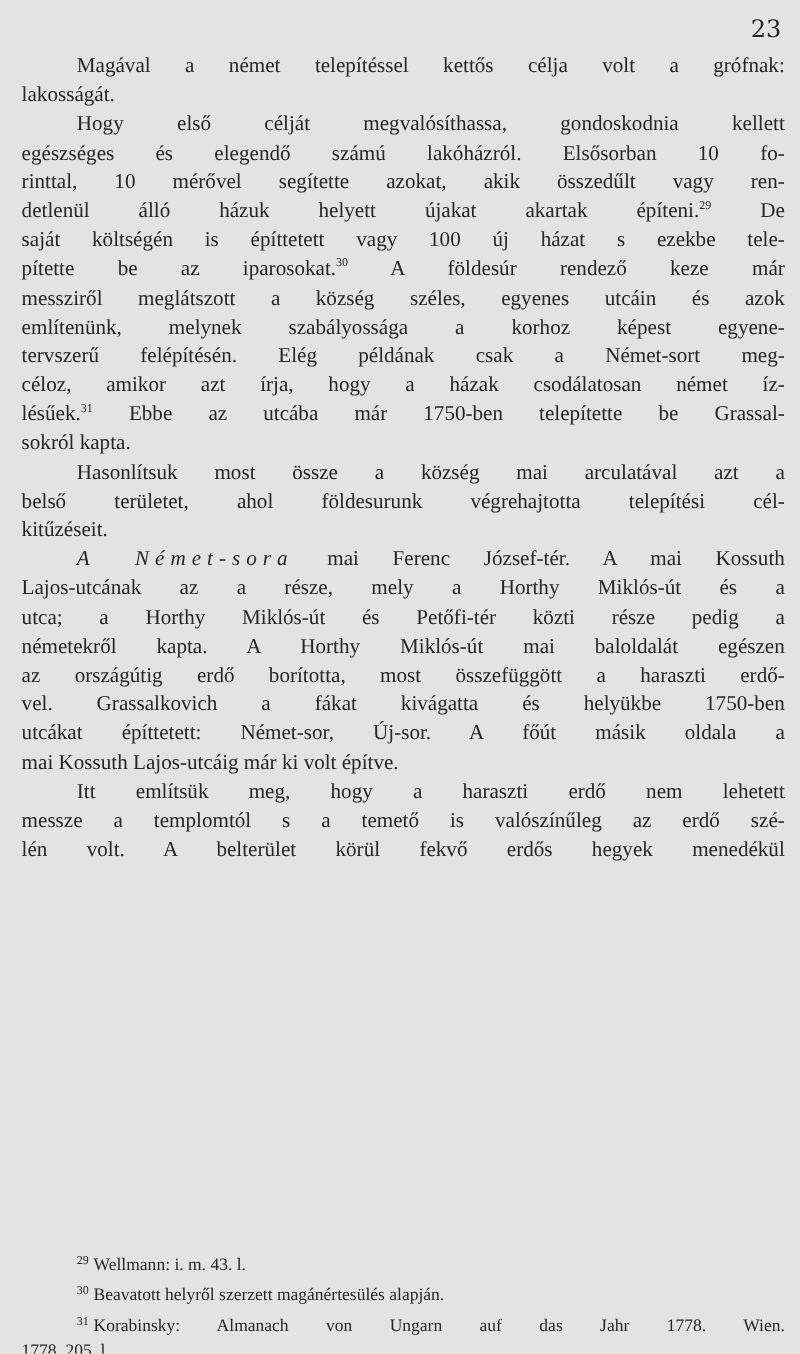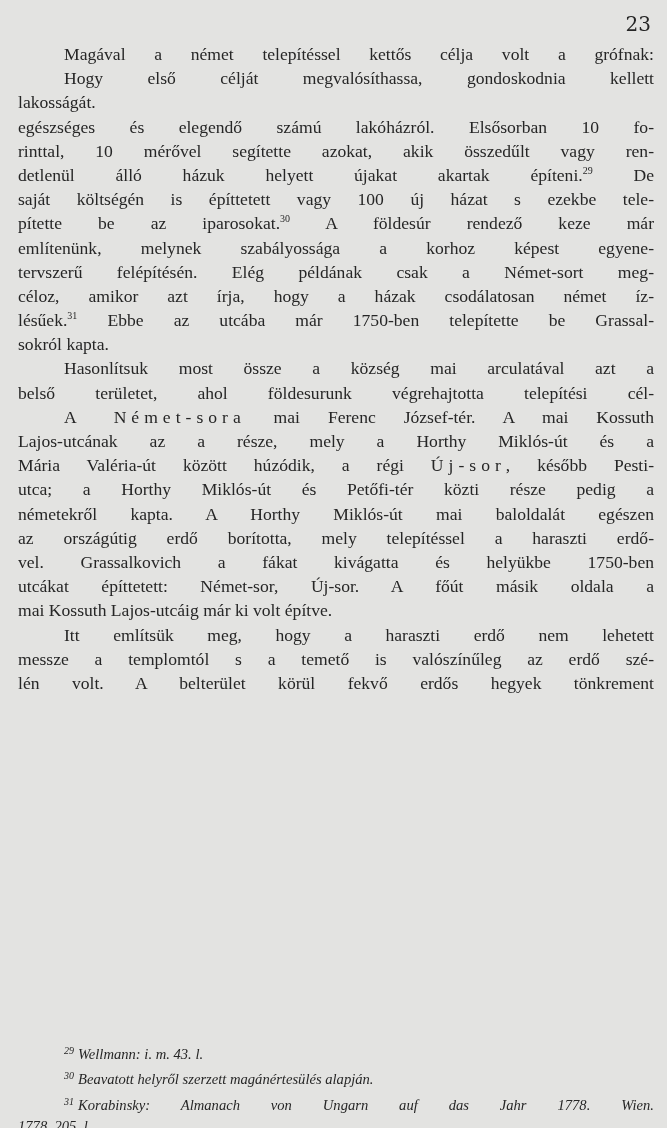--- a/index.html
+++ b/index.html
@@ -20,70 +20,71 @@
     text-align: justify;
     font-family: "Liberation Serif", "DejaVu Serif", serif;
   }
   .line {
     display: block; white-space: nowrap; height: 24.2px;
     text-align-last: justify; text-align: justify;
   }
   .line.last { text-align-last: left; }
   .line.indent { padding-left: 46px; }
   sup { font-size: 10px; vertical-align: 7px; line-height: 0; }
-  .spaced { letter-spacing: 5px; }
+  .spaced { letter-spacing: 5px; font-style: italic; }
   .footnotes {
     position: absolute; left: 18px; top: 1040px; width: 636px;
     font-size: 14.6px; line-height: 21.4px;
     font-family: "Liberation Serif", "DejaVu Serif", serif;
   }
-  .fn { display: block; white-space: nowrap; font-style: italic; }
+  .fn { display: block; white-space: nowrap; }
   .fn.indent { padding-left: 46px; }
   .fn.justify { text-align: justify; text-align-last: justify; }
   .fn-mark { font-size: 10px; vertical-align: 5px; margin-right: 4px; }
 </style>
 </head>
 <body>
 
 <div class="page">
   <div class="page-number">23</div>
 
   <div class="body-text">
 
     <span class="line indent">Magával a német telepítéssel kettős célja volt a grófnak:</span>
+    <span class="line last">lakosságát.</span>
+
     <span class="line indent">Hogy első célját megvalósíthassa, gondoskodnia kellett</span>
-
-    <span class="line last">lakosságát.</span>
     <span class="line">egészséges és elegendő számú lakóházról. Elsősorban 10 fo-</span>
     <span class="line">rinttal, 10 mérővel segítette azokat, akik összedűlt vagy ren-</span>
     <span class="line"><span>detlenül álló házuk helyett újakat akartak építeni.</span><sup>29</sup><span> De</span></span>
     <span class="line">saját költségén is építtetett vagy 100 új házat s ezekbe tele-</span>
     <span class="line"><span>pítette be az iparosokat.</span><sup>30</sup><span> A földesúr rendező keze már</span></span>
+    <span class="line">messziről meglátszott a község széles, egyenes utcáin és azok</span>
     <span class="line">említenünk, melynek szabályossága a korhoz képest egyene-</span>
     <span class="line">tervszerű felépítésén. Elég példának csak a Német-sort meg-</span>
     <span class="line">céloz, amikor azt írja, hogy a házak csodálatosan német íz-</span>
     <span class="line"><span>lésűek.</span><sup>31</sup><span> Ebbe az utcába már 1750-ben telepítette be Grassal-</span></span>
     <span class="line last">sokról kapta.</span>
 
     <span class="line indent">Hasonlítsuk most össze a község mai arculatával azt a</span>
     <span class="line">belső területet, ahol földesurunk végrehajtotta telepítési cél-</span>
+    <span class="line last">kitűzéseit.</span>
 
     <span class="line indent"><span class="spaced">A Német-sora</span> <span>mai Ferenc József-tér. A mai Kossuth</span></span>
     <span class="line">Lajos-utcának az a része, mely a Horthy Miklós-út és a</span>
-    <span class="line"><span>Mária Valéria-út között húzódik, a régi</span> <span class="spaced">Új-sor</span><span>, később Pesti-</span></span>
     <span class="line">utca; a Horthy Miklós-út és Petőfi-tér közti része pedig a</span>
     <span class="line">németekről kapta. A Horthy Miklós-út mai baloldalát egészen</span>
-    <span class="line">az országútig erdő borította, mely telepítéssel a haraszti erdő-</span>
+    <span class="line">az országútig erdő borította, most összefüggött a haraszti erdő-</span>
     <span class="line">vel. Grassalkovich a fákat kivágatta és helyükbe 1750-ben</span>
     <span class="line">utcákat építtetett: Német-sor, Új-sor. A főút másik oldala a</span>
     <span class="line last">mai Kossuth Lajos-utcáig már ki volt építve.</span>
 
     <span class="line indent">Itt említsük meg, hogy a haraszti erdő nem lehetett</span>
     <span class="line">messze a templomtól s a temető is valószínűleg az erdő szé-</span>
-    <span class="line">lén volt. A belterület körül fekvő erdős hegyek tönkrement</span>
+    <span class="line">lén volt. A belterület körül fekvő erdős hegyek menedékül</span>
   </div>
 
   <div class="footnotes">
     <span class="fn indent"><span class="fn-mark">29</span><span>Wellmann: i. m. 43. l.</span></span>
     <span class="fn indent"><span class="fn-mark">30</span><span>Beavatott helyről szerzett magánértesülés alapján.</span></span>
     <span class="fn indent justify"><span class="fn-mark">31</span><span>Korabinsky: Almanach von Ungarn auf das Jahr 1778. Wien.</span></span>
     <span class="fn">1778. 205. l.</span>
   </div>
 </div>
 

